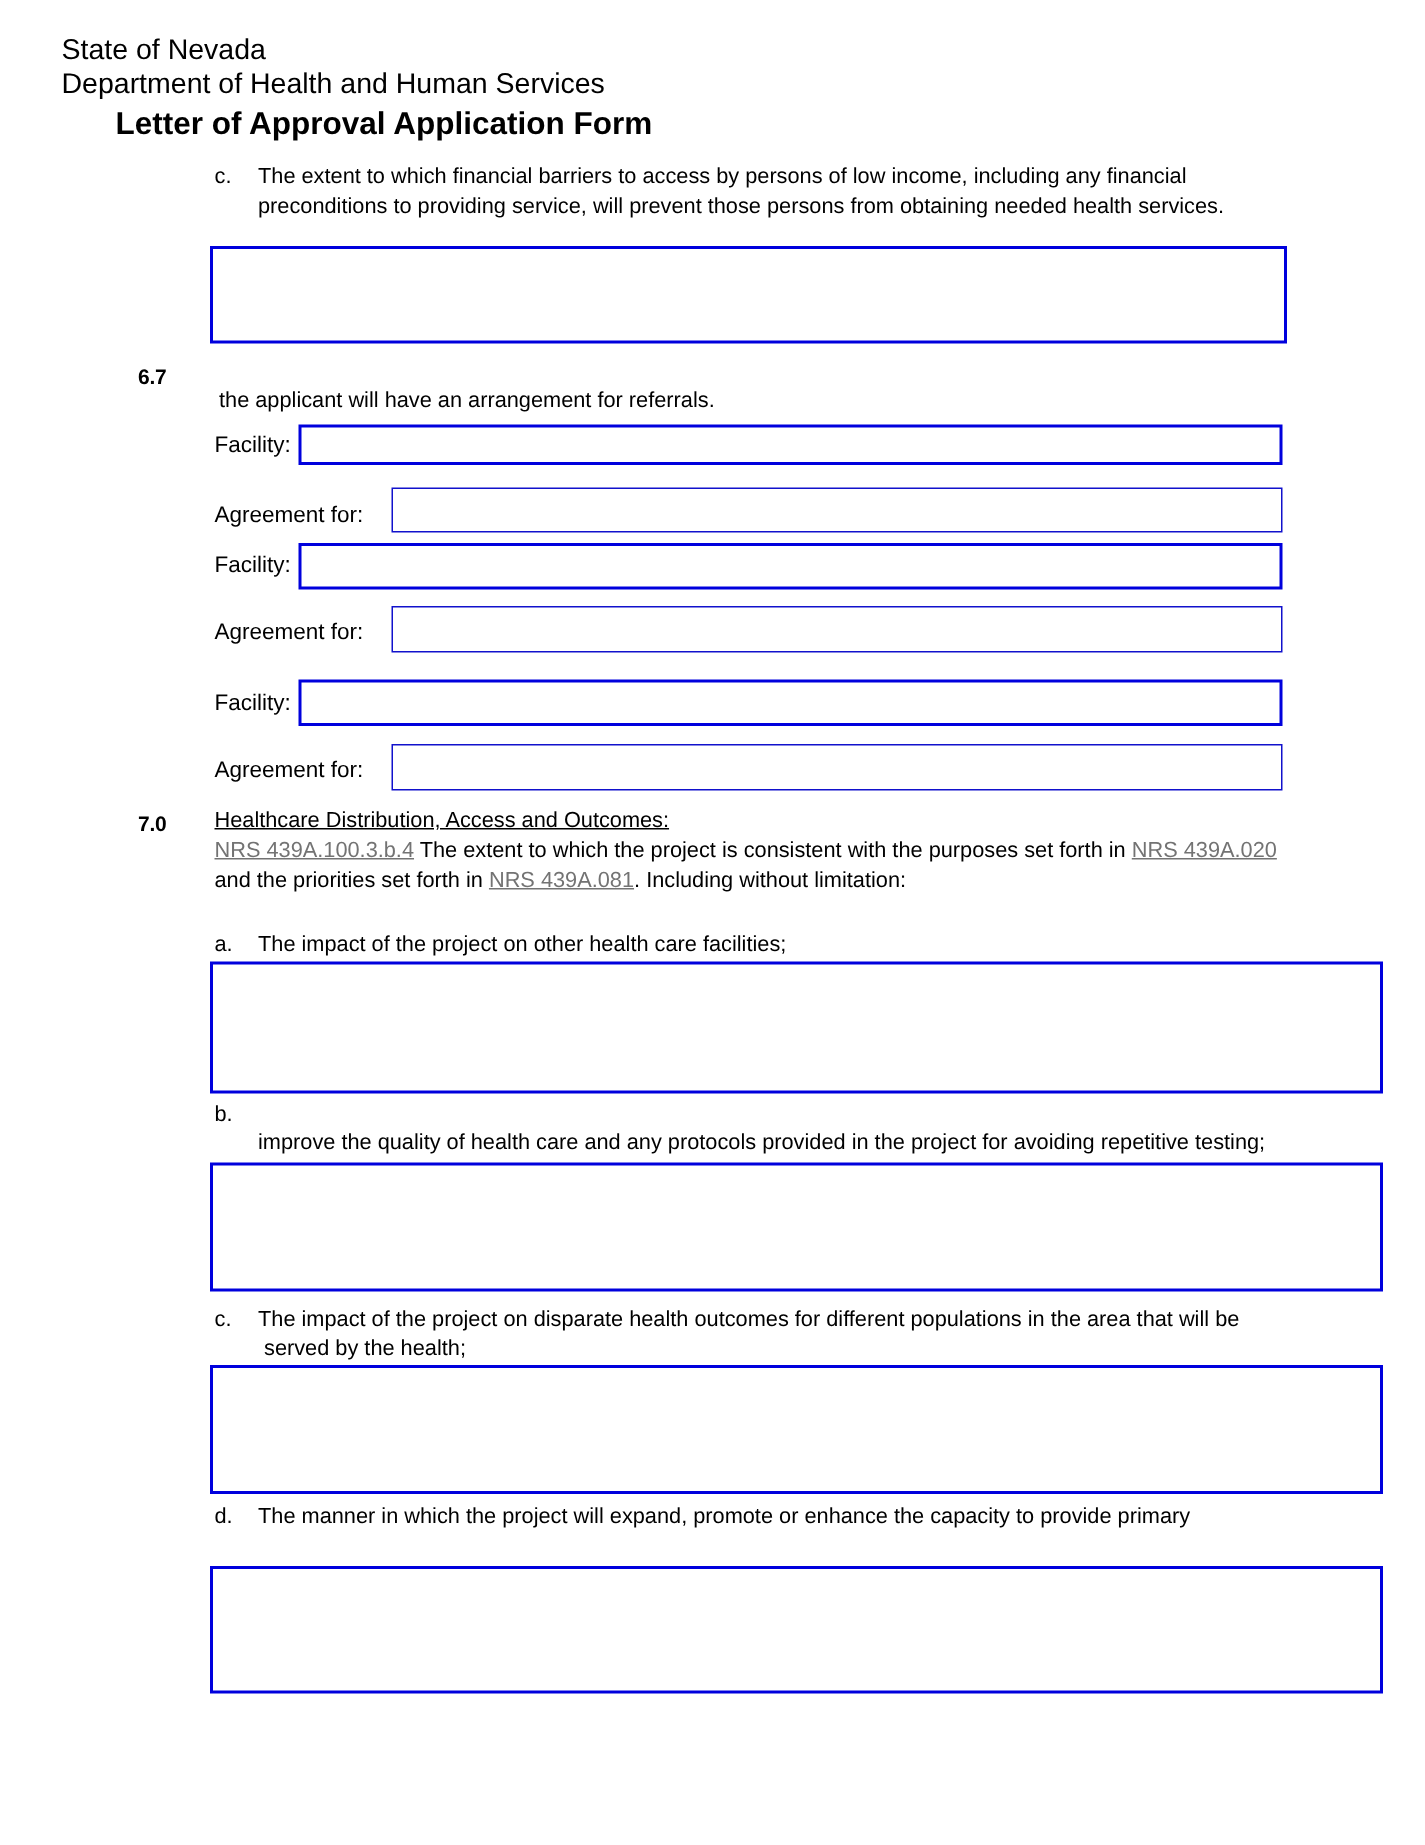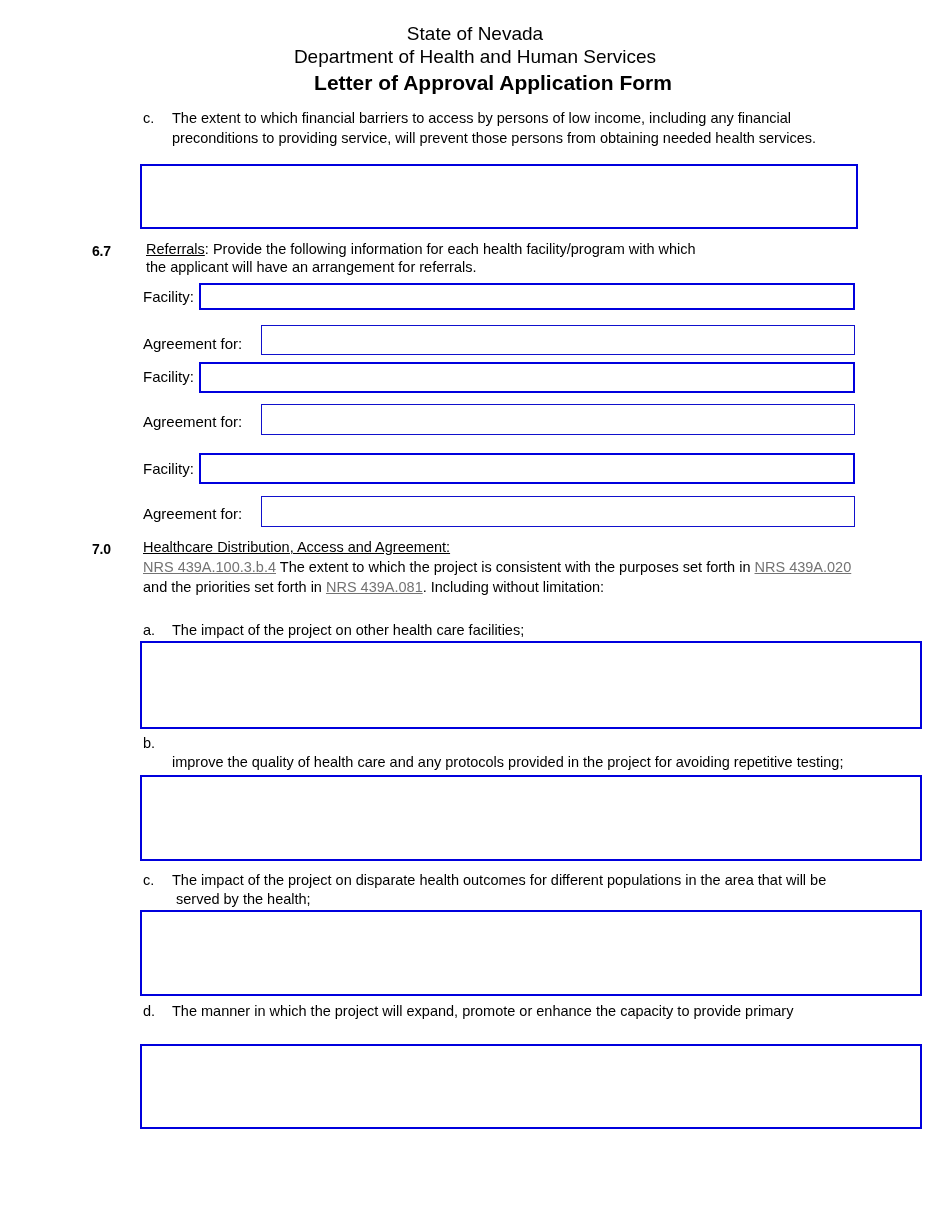--- a/index.html
+++ b/index.html
@@ -17,24 +17,25 @@
     overflow: hidden;
   }
   .page {
     position: relative;
     width: 950px;
     height: 1230px;
   }
 
   
   .hdr {
-    text-align: center;
+    text-align: left;
     position: absolute;
     left: 0;
     right: 0;
+    padding-left: 41px;
   }
   .hdr-line1 {
     top: 22px;
     font-size: 19px;
     line-height: 23px;
   }
   .hdr-line2 {
     top: 45px;
     font-size: 19px;
     line-height: 23px;
@@ -110,23 +111,20 @@
 
   <div class="hdr hdr-line1">State of Nevada</div>
   <div class="hdr hdr-line2">Department of Health and Human Services</div>
   <div class="hdr hdr-title">Letter of Approval Application Form</div>
 
   <div class="list-letter" style="left:143px; top:109px;">c.</div>
   <div class="para" style="left:172px; top:109px; width:672px;">The extent to which financial barriers to access by persons of low income, including any financial preconditions to providing service, will prevent those persons from obtaining needed health services.</div>
   <div class="box" style="left:140px; top:164px; width:718px; height:65px;"></div>
 
   <div class="sec-num" style="left:92px; top:243px;">6.7</div>
-  <div class="para" style="left:146px; top:240px; width:700px;">
-    <span class="u">Referrals</span><span>:  Provide the following information for each health facility/program with which</span>
-  </div>
   <div class="para" style="left:146px; top:258px; width:700px;">the applicant will have an arrangement for referrals.</div>
 
   <div class="fieldlabel" style="left:143px; top:287px;">Facility:</div>
   <div class="field facility" style="left:199px; top:283px; width:656px; height:27px;"></div>
 
   <div class="fieldlabel" style="left:143px; top:334px;">Agreement for:</div>
   <div class="field agreement" style="left:261px; top:325px; width:594px; height:30px;"></div>
 
   <div class="fieldlabel" style="left:143px; top:367px;">Facility:</div>
   <div class="field facility" style="left:199px; top:362px; width:656px; height:31px;"></div>
@@ -135,21 +133,21 @@
   <div class="field agreement" style="left:261px; top:404px; width:594px; height:31px;"></div>
 
   <div class="fieldlabel" style="left:143px; top:459px;">Facility:</div>
   <div class="field facility" style="left:199px; top:453px; width:656px; height:31px;"></div>
 
   <div class="fieldlabel" style="left:143px; top:504px;">Agreement for:</div>
   <div class="field agreement" style="left:261px; top:496px; width:594px; height:31px;"></div>
 
   <div class="sec-num" style="left:92px; top:541px;">7.0</div>
   <div class="para" style="left:143px; top:538px; width:740px;">
-    <span class="u">Healthcare Distribution, Access and Agreement:</span>
+    <span class="u">Healthcare Distribution, Access and Outcomes:</span>
   </div>
   <div class="para" style="left:143px; top:558px; width:730px;">
     <span class="lnk">NRS 439A.100.3.b.4</span><span>  The extent to which the project is consistent with the purposes set forth in</span>
     <span class="lnk">NRS 439A.020</span><span> and the priorities set forth in </span><span class="lnk">NRS 439A.081</span><span>. Including without limitation:</span>
   </div>
 
   <div class="list-letter" style="left:143px; top:621px;">a.</div>
   <div class="hang" style="left:172px; top:621px; width:740px;">The impact of the project on other health care facilities;</div>
   <div class="box" style="left:140px; top:641px; width:782px; height:88px;"></div>
 

